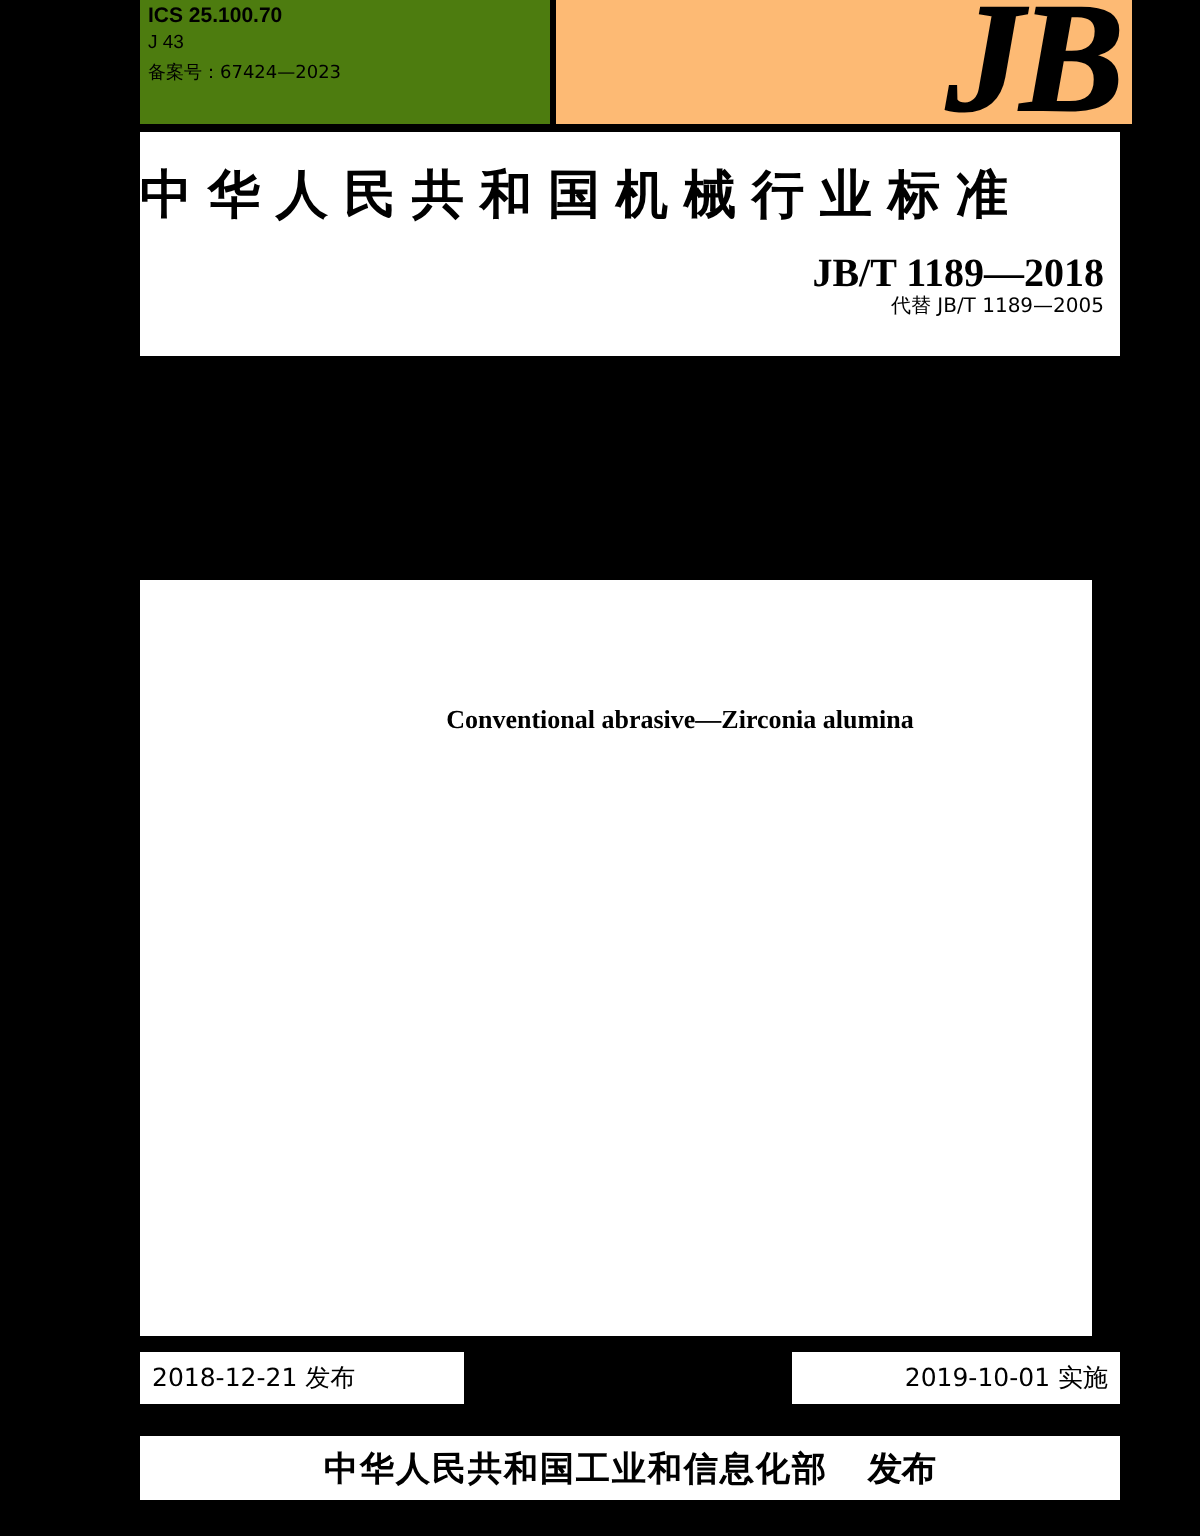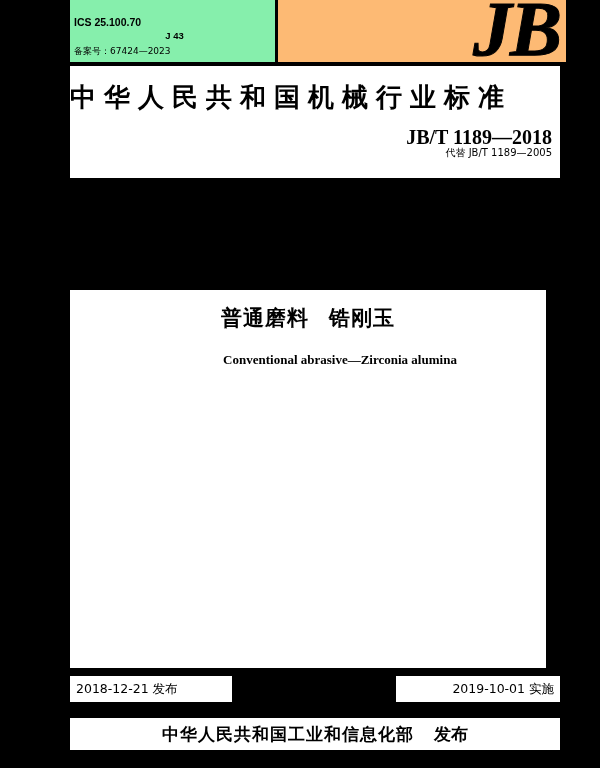--- a/index.html
+++ b/index.html
@@ -22,37 +22,36 @@
     background: #000000;
   }
 
   
   .ics-block {
     position: absolute;
     left: 70px;
     top: 0;
     width: 205px;
     height: 62px;
-    background: #86efac;
-    color: #000000;
-    padding: 16px 0 0 2px;
+    background: #4d7c0f;
+    color: #000000;
+    padding: 2px 0 0 2px;
     box-sizing: border-box;
   }
   .ics-line {
     font-family: "Liberation Sans", sans-serif;
     font-weight: bold;
     font-size: 10.5px;
     line-height: 13px;
     margin: 0 0 0 2px;
     white-space: nowrap;
   }
   .ics-line.small {
     font-size: 9.5px;
-    font-weight: bold;
-    text-align: center;
+    font-weight: normal;
   }
   .ics-line.record {
     font-family: "DejaVu Sans", sans-serif;
     font-size: 9px;
     font-weight: normal;
     margin-top: 3px;
   }
 
   
   .jb-block {
@@ -228,23 +227,20 @@
     <div class="jb-logo">JB</div>
   </div>
 
   <div class="title-band">
     <div class="cn-standard-title">中华人民共和国机械行业标准</div>
     <div class="std-number">JB/T 1189—2018</div>
     <div class="std-replaces">代替 JB/T 1189—2005</div>
   </div>
 
   <div class="body-panel">
-    <div class="doc-title-cn">
-      <span>普通磨料</span><span class="gap"></span><span>锆刚玉</span>
-    </div>
     <div class="doc-title-en">Conventional abrasive—Zirconia alumina</div>
   </div>
 
   <div class="date-left">2018-12-21 发布</div>
   <div class="date-right">2019-10-01 实施</div>
 
   <div class="publisher">
     <span class="publisher-name">中华人民共和国工业和信息化部</span>
     <span class="publisher-verb">发布</span>
   </div>

